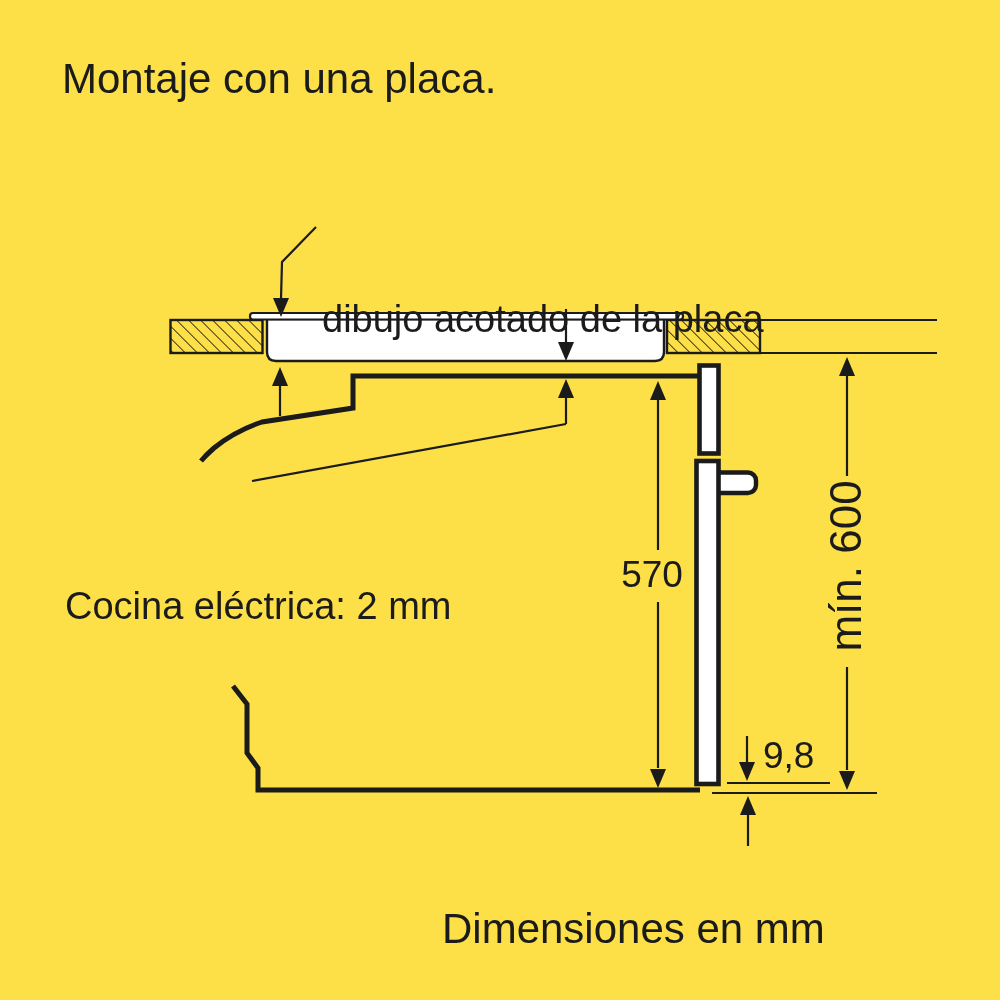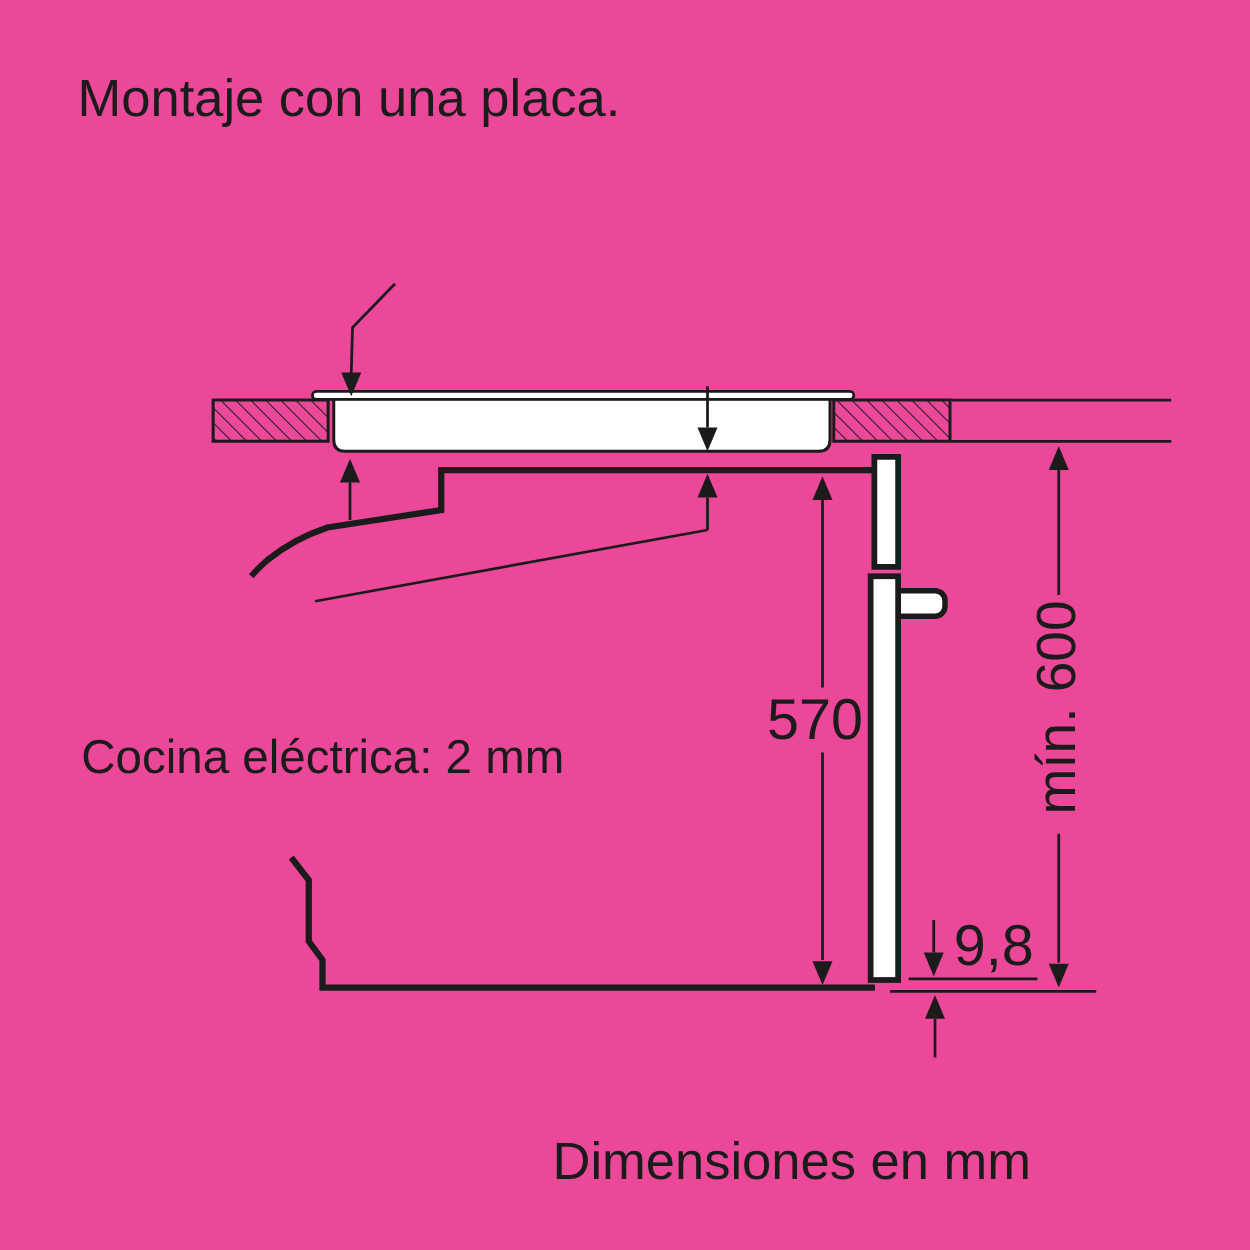--- a/index.html
+++ b/index.html
@@ -1,25 +1,25 @@
 <!DOCTYPE html>
 <html><head>
 <meta charset="utf-8">
 <style>
   html,body{margin:0;padding:0;background:#fff;}
   .stage{
-    position:relative;width:1000px;height:1000px;background:#ec4899;overflow:hidden;
+    position:relative;width:1000px;height:1000px;background:#fde047;overflow:hidden;
     font-family:"Liberation Sans", sans-serif;color:#1b1b1b;
   }
   .stage svg{position:absolute;left:0;top:0;}
   .txt{position:absolute;white-space:pre;}
   .title{left:62px;top:55px;font-size:42px;line-height:48px;}
   .annotation{left:322px;top:212px;font-size:38px;line-height:43px;}
   .distancia{left:65px;top:491px;font-size:38px;line-height:46px;}
-  .dim{font-size:46px;line-height:46px;}
+  .dim{font-size:37px;line-height:46px;}
   .dim-570{left:592px;top:552px;width:120px;text-align:center;}
   .dim-600{left:846px;top:566px;font-size:44px;transform:translate(-50%,-50%) rotate(-90deg);transform-origin:center;}
   .dim-75{left:763px;top:733px;}
   .footer{left:442px;top:906px;width:500px;font-size:42px;line-height:46px;}
 </style>
 </head>
 <body>
 
 <div class="stage">
 
@@ -97,20 +97,21 @@
       <line x1="747" y1="736" x2="747" y2="762"></line>
       <polygon points="747,781 739,762 755,762" stroke="none"></polygon>
       <polygon points="748,796 740,815 756,815" stroke="none"></polygon>
       <line x1="748" y1="815" x2="748" y2="846"></line>
     </g>
   </svg>
 
   <div class="txt title">Montaje con una placa.</div>
 
   <div class="txt annotation">
+    <div>dibujo acotado de la placa</div>
   </div>
 
   <div class="txt distancia">
     <div>Cocina eléctrica: 2 mm</div>
   </div>
 
   <div class="txt dim dim-570">570</div>
   <div class="txt dim dim-600">mín. 600</div>
   <div class="txt dim dim-75">9,8</div>
 

